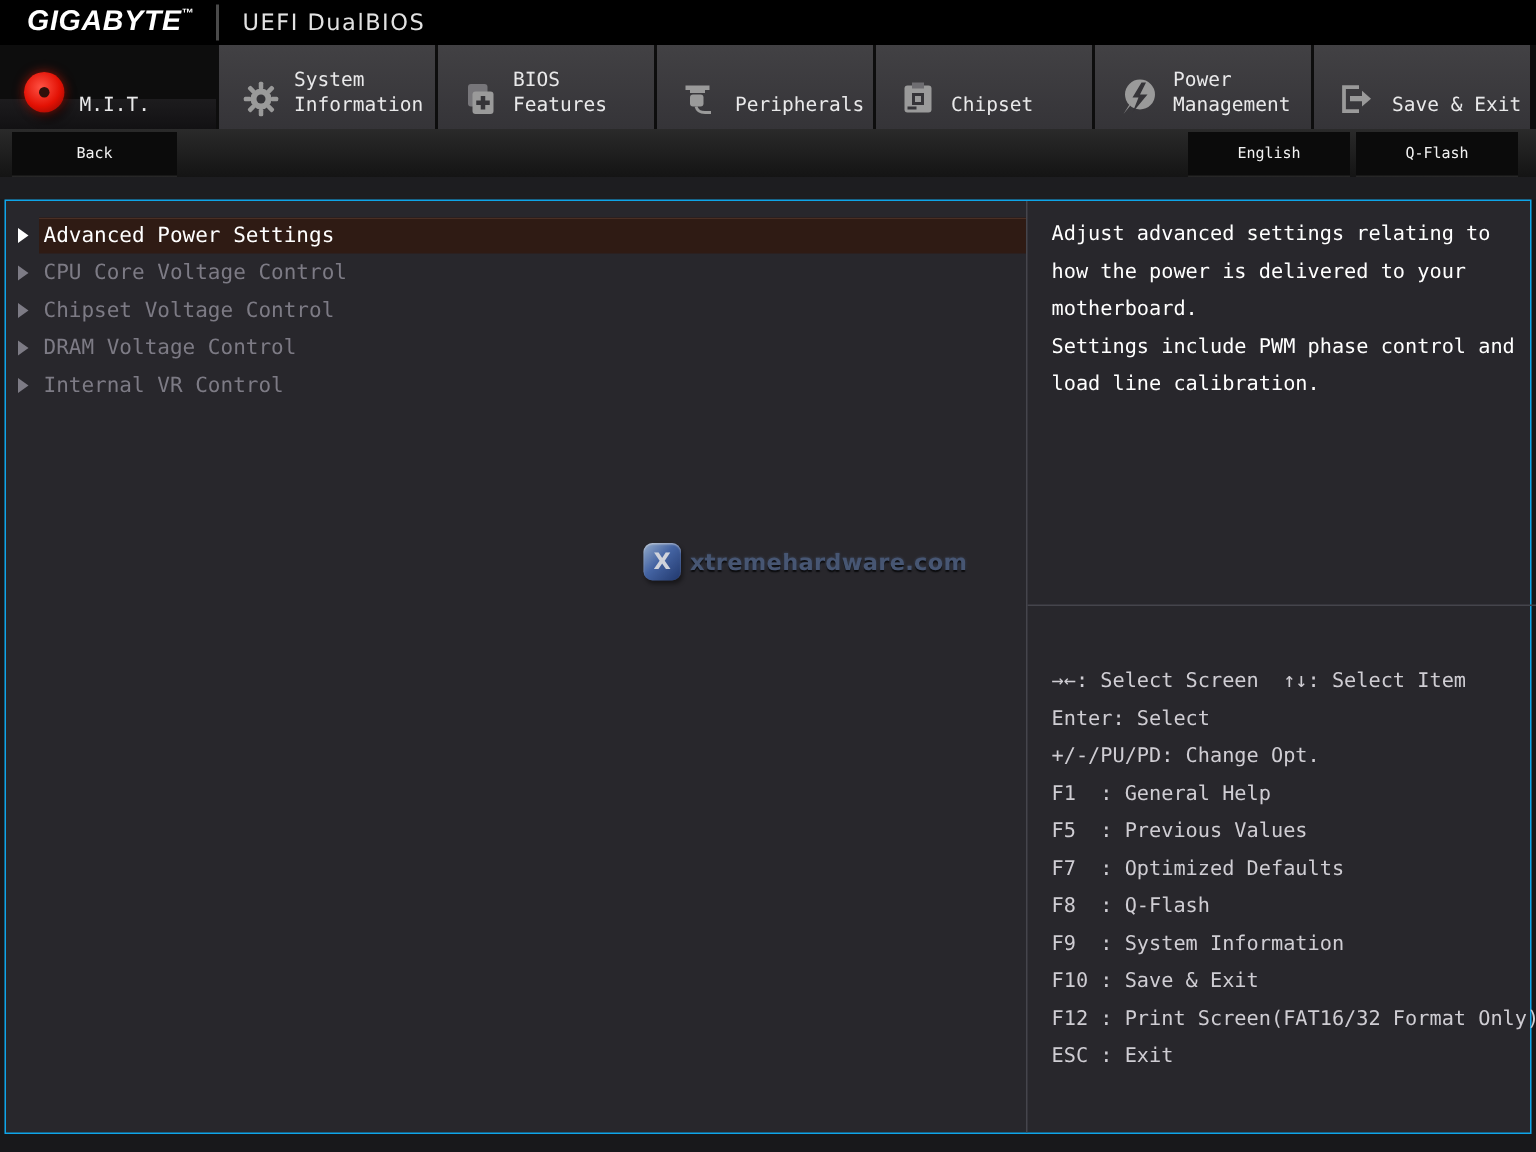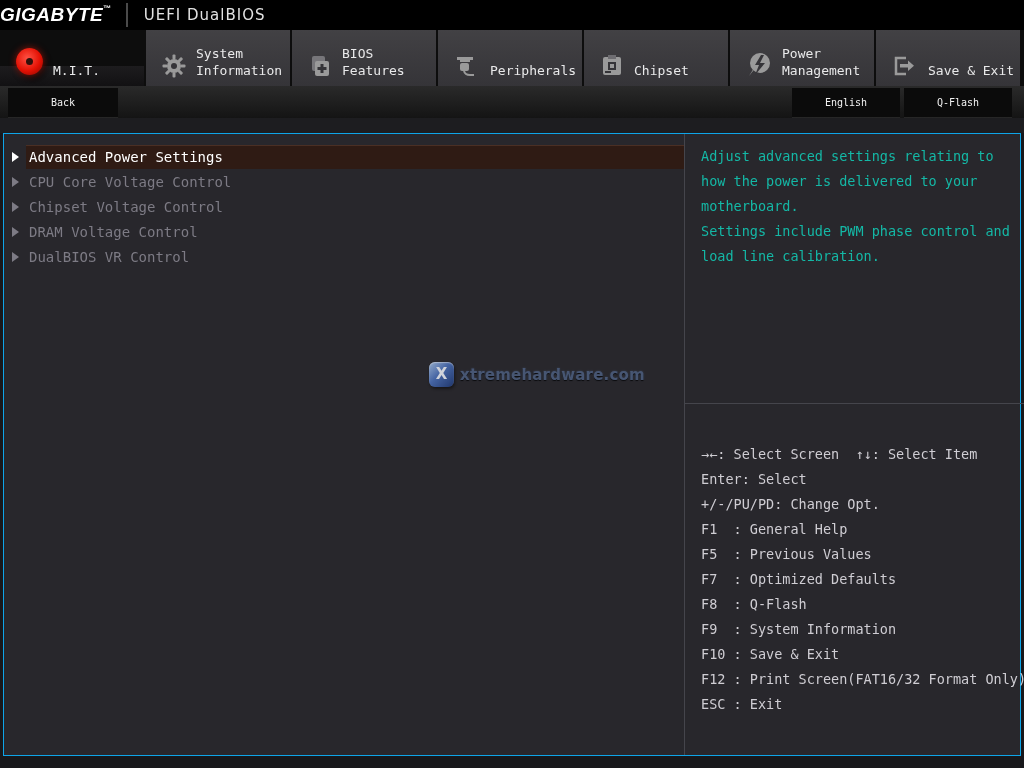--- a/index.html
+++ b/index.html
@@ -6,21 +6,21 @@
   html, body { background: #000; }
   body { font-family: "DejaVu Sans Mono", monospace; }
   #screen {
     position: relative; width: 1024px; height: 768px;
     background: #18181b; overflow: hidden;
   }
 
   
   .topbar {
     height: 30px; background: #000;
-    display: flex; align-items: center; 
+    display: flex; align-items: center; padding-left: 18px;
   }
   .brand {
     font-family: "Liberation Sans", sans-serif;
     font-weight: bold; font-style: italic; font-size: 19px;
     color: #fff; letter-spacing: 0.5px;
   }
   .brand sup { font-size: 8px; font-style: normal; vertical-align: top; }
   .topbar-divider { width: 2px; height: 24px; background: #4a4a4a; margin: 0 16px 0 14px; }
   .bios-title { font-family: "DejaVu Sans", sans-serif; font-size: 15px; color: #e2e2e2; letter-spacing: 1px; }
 
@@ -85,21 +85,21 @@
   .menu-label { flex: 1; height: 24px; line-height: 24px; padding-left: 3px; }
   .menu-row.selected { color: #fff; }
   .menu-row.selected .menu-label {
     background: #2f1b14; box-shadow: inset 0 1px 0 rgba(200,140,110,0.18);
   }
 
   .info-box {
     height: 270px; border-bottom: 1px solid #45454c;
     padding: 10px 16px 0 16px;
   }
-  .info-line { color: #14b8a6; font-size: 13.5px; line-height: 25px; white-space: pre; }
+  .info-line { color: #ffffff; font-size: 13.5px; line-height: 25px; white-space: pre; }
 
   .help-box { flex: 1; padding: 38px 10px 0 16px; }
   .help-line { color: #cfcdd3; font-size: 13.5px; line-height: 25px; white-space: pre; }
 
   
   .watermark {
     position: absolute; left: 425px; top: 228px;
     display: flex; align-items: center; gap: 6px; opacity: 0.85;
   }
   .wm-icon {
@@ -242,21 +242,21 @@
           <span class="menu-label">Chipset Voltage Control</span>
         </div>
 
         <div class="menu-row">
           <span class="arrow"></span>
           <span class="menu-label">DRAM Voltage Control</span>
         </div>
 
         <div class="menu-row">
           <span class="arrow"></span>
-          <span class="menu-label">DualBIOS VR Control</span>
+          <span class="menu-label">Internal VR Control</span>
         </div>
       </div>
 
     <div class="watermark">
       <span class="wm-icon">X</span>
       <span class="wm-text">xtremehardware.com</span>
     </div>
 
     <div class="right-panel">
       <div class="info-box">

